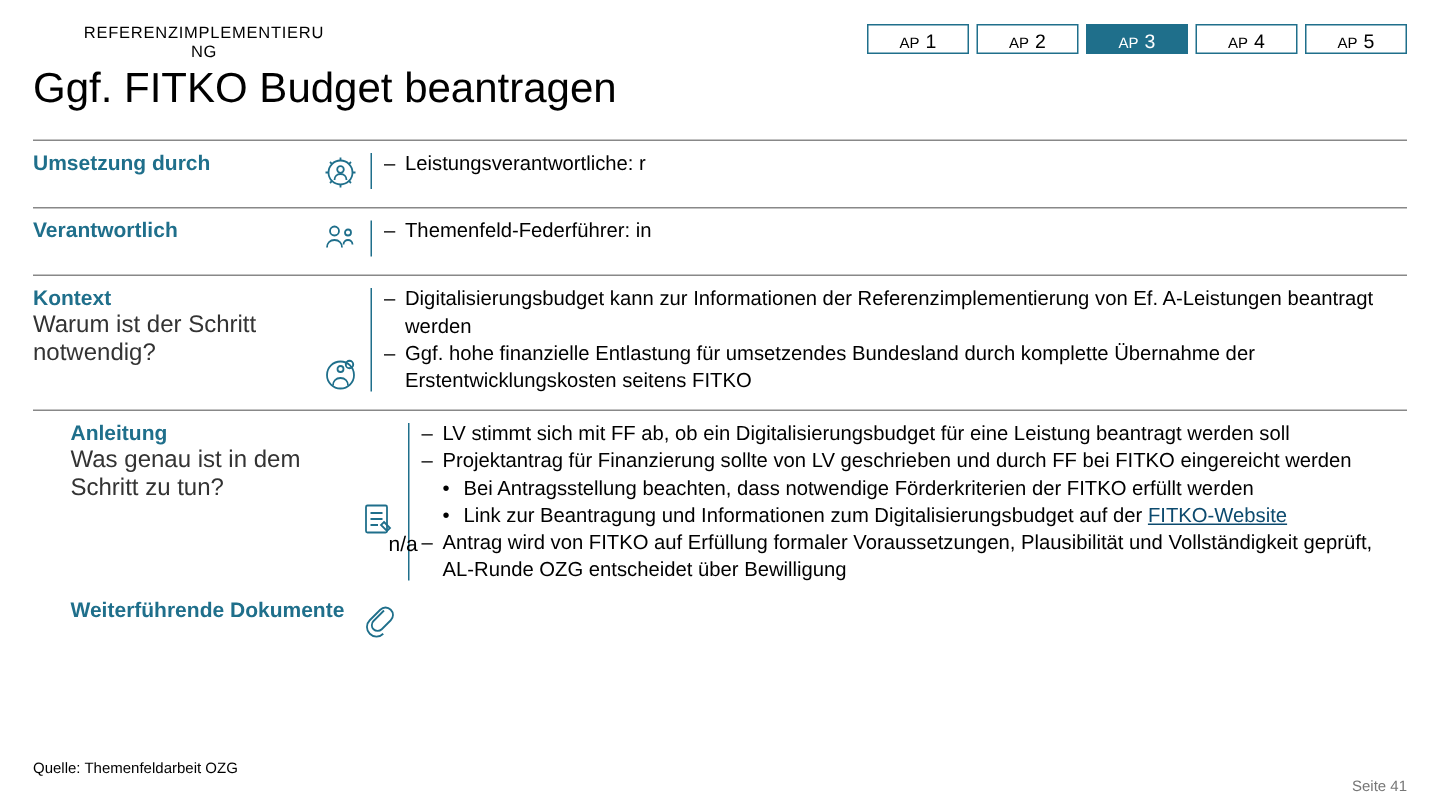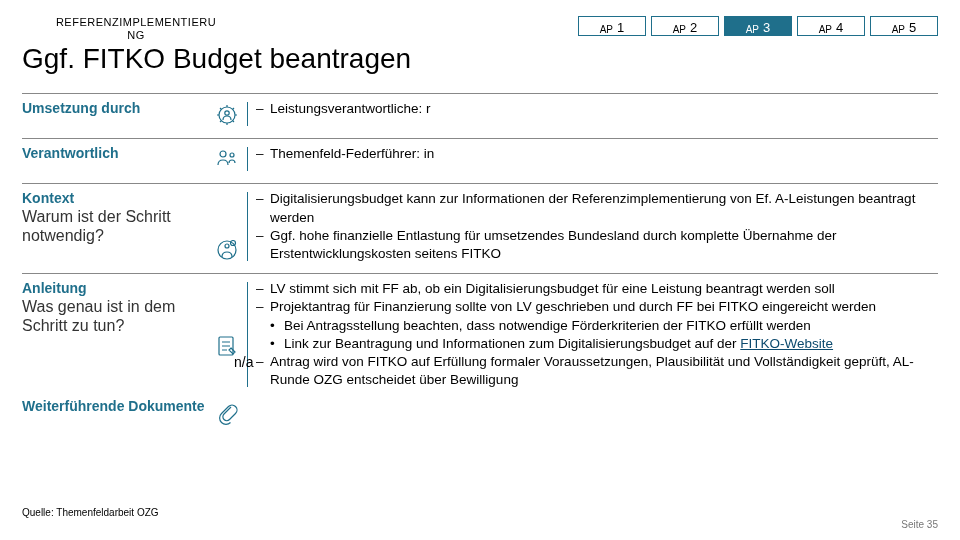--- a/index.html
+++ b/index.html
@@ -136,21 +136,21 @@
       <div class="divider"></div>
       <div class="content">
         <ul>
           <li>Digitalisierungsbudget kann zur Informationen der Referenzimplementierung von Ef. A-Leistungen beantragt werden</li>
           <li>Ggf. hohe finanzielle Entlastung für umsetzendes Bundesland durch komplette Übernahme der Erstentwicklungskosten seitens FITKO</li>
         </ul>
       </div>
     </div>
 
     <div class="row" style="position:relative;">
-      <div class="left" style="position:relative;">
+      <div class="left" style="position:relative;margin-left:25px;">
         <div class="lbl">Anleitung</div>
         <div class="sub">Was genau ist in dem Schritt zu tun?</div>
 
         <div style="position:absolute; top:118px; left:0;">
           <div class="lbl" style="line-height:1.2;">Weiterführende Dokumente</div>
         </div>
       </div>
       <div class="iconcol" style="position:relative;">
         <svg width="26" height="26" viewBox="0 0 26 26" style="position:absolute; bottom:30px;">
             <g class="icon-stroke">
@@ -182,15 +182,15 @@
             <span style="position:absolute; left:-22px; font-size:14px;">n/a</span>
             <span>Antrag wird von FITKO auf Erfüllung formaler Voraussetzungen, Plausibilität und Vollständigkeit geprüft, AL-Runde OZG entscheidet über Bewilligung</span>
           </li>
         </ul>
       </div>
     </div>
 
   </div>
 
   <div class="footer-left">Quelle: Themenfeldarbeit OZG</div>
-  <div class="footer-right">Seite 35</div>
+  <div class="footer-right">Seite 41</div>
 
 </div>
 
 </body></html>

